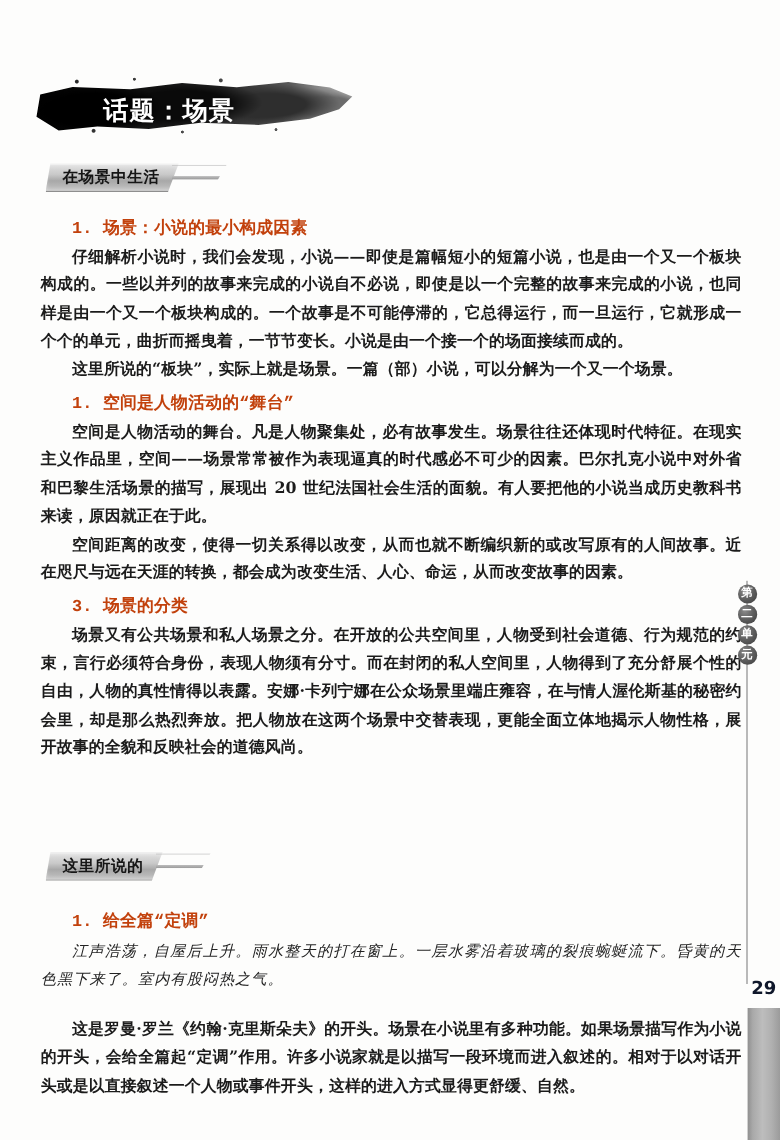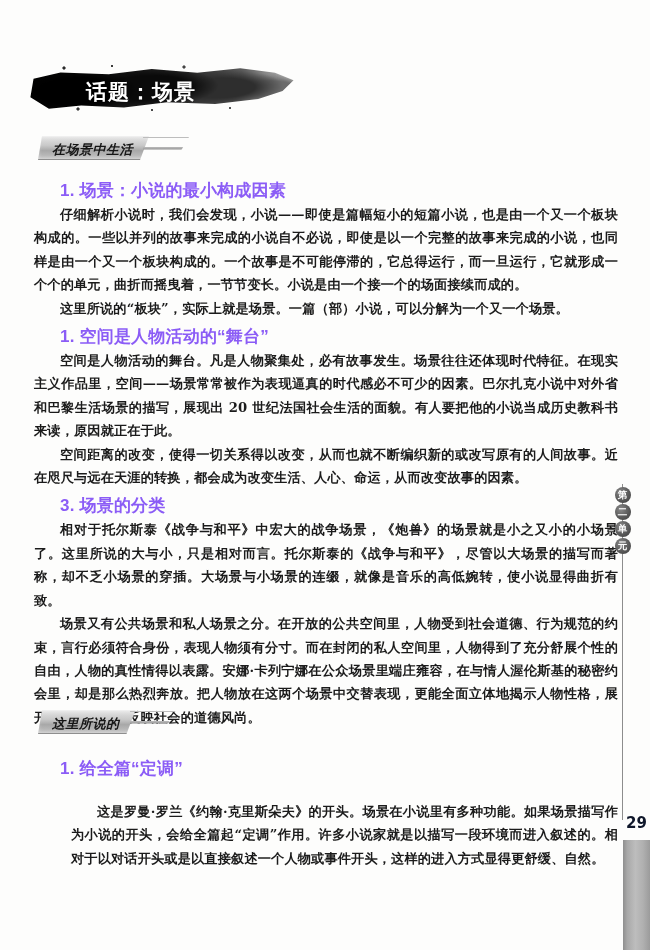--- a/index.html
+++ b/index.html
@@ -82,23 +82,22 @@
   }
   .ribbon {
     position: relative;
     height: 22px;
     padding: 0 16px 0 14px;
     background: linear-gradient(180deg, #e2e2e2 0%, #c9c9c9 38%, #a8a8a8 62%, #c4c4c4 100%);
     border-top: 1px solid #efefef;
     border-bottom: 1px solid #8e8e8e;
     clip-path: polygon(4px 0, 100% 0, calc(100% - 9px) 100%, 0 100%);
     display: flex;
-    align-items: flex-end;
+    align-items: center;
     box-shadow: inset 0 0 4px rgba(255,255,255,0.5);
-    font-style: italic;
   }
   .ribbon-label {
     font-family: "DejaVu Sans", "Liberation Sans", sans-serif;
     font-weight: bold;
     font-size: 13px;
     letter-spacing: 0.5px;
     color: #161616;
     white-space: nowrap;
   }
   .ribbon-tail {
@@ -120,27 +119,27 @@
   }
 
   
   .content {
     position: absolute;
     left: 34px;
     top: 0;
     width: 584px;
   }
   .sub-head {
-    font-family: Liberation Sans, sans-serif;
-    font-weight: bold;
-    font-size: 17px;
+    font-family: Liberation Mono, monospace;
+    font-weight: bold;
+    font-size: 14px;
     line-height: 22px;
     margin: 6px 0 1px 0;
     text-indent: 26px;
-    color: #8b5cf6;
+    color: #c2410c;
     letter-spacing: 0.2px;
   }
   p.body {
     font-size: 13.2px;
     line-height: 23.4px;
     margin: 0;
     text-indent: 26px;
     text-align: justify;
     text-justify: inter-ideograph;
     letter-spacing: 0.15px;
@@ -228,34 +227,34 @@
 </div>
 
 <div class="content" style="top:180px;">
   <div class="sub-head" style="margin-top:0;">1. 场景：小说的最小构成因素</div>
   <p class="body">仔细解析小说时，我们会发现，小说——即使是篇幅短小的短篇小说，也是由一个又一个板块构成的。一些以并列的故事来完成的小说自不必说，即使是以一个完整的故事来完成的小说，也同样是由一个又一个板块构成的。一个故事是不可能停滞的，它总得运行，而一旦运行，它就形成一个个的单元，曲折而摇曳着，一节节变长。小说是由一个接一个的场面接续而成的。</p>
   <p class="body">这里所说的“板块”，实际上就是场景。一篇（部）小说，可以分解为一个又一个场景。</p>
   <div class="sub-head">1. 空间是人物活动的“舞台”</div>
   <p class="body">空间是人物活动的舞台。凡是人物聚集处，必有故事发生。场景往往还体现时代特征。在现实主义作品里，空间——场景常常被作为表现逼真的时代感必不可少的因素。巴尔扎克小说中对外省和巴黎生活场景的描写，展现出 20 世纪法国社会生活的面貌。有人要把他的小说当成历史教科书来读，原因就正在于此。</p>
   <p class="body">空间距离的改变，使得一切关系得以改变，从而也就不断编织新的或改写原有的人间故事。近在咫尺与远在天涯的转换，都会成为改变生活、人心、命运，从而改变故事的因素。</p>
   <div class="sub-head">3. 场景的分类</div>
-  <p class="body">相对于托尔斯泰《战争与和平》中宏大的战争场景，《炮兽》的场景就是小之又小的小场景了。这里所说的大与小，只是相对而言。托尔斯泰的《战争与和平》，尽管以大场景的描写而著称，却不乏小场景的穿插。大场景与小场景的连缀，就像是音乐的高低婉转，使小说显得曲折有致。</p>
   <p class="body">场景又有公共场景和私人场景之分。在开放的公共空间里，人物受到社会道德、行为规范的约束，言行必须符合身份，表现人物须有分寸。而在封闭的私人空间里，人物得到了充分舒展个性的自由，人物的真性情得以表露。安娜·卡列宁娜在公众场景里端庄雍容，在与情人渥伦斯基的秘密约会里，却是那么热烈奔放。把人物放在这两个场景中交替表现，更能全面立体地揭示人物性格，展开故事的全貌和反映社会的道德风尚。</p>
 </div>
 
 <div class="section-banner" style="left:38px; top:711px;">
   <div class="ribbon">
     <span class="ribbon-label">这里所说的</span>
   </div>
   <div class="ribbon-tail"></div>
 </div>
 
 <div class="content" style="top:758px;">
   <div class="sub-head" style="margin-top:0;">1. 给全篇“定调”</div>
-  <p class="body" style="margin-top:20px;margin-left:37px;">这是罗曼·罗兰《约翰·克里斯朵夫》的开头。场景在小说里有多种功能。如果场景描写作为小说的开头，会给全篇起“定调”作用。许多小说家就是以描写一段环境而进入叙述的。相对于以对话开头或是以直接叙述一个人物或事件开头，这样的进入方式显得更舒缓、自然。</p>
+  <p class="quote">江声浩荡，自屋后上升。雨水整天的打在窗上。一层水雾沿着玻璃的裂痕蜿蜒流下。昏黄的天色黑下来了。室内有股闷热之气。</p>
+  <p class="body" style="margin-top:20px;">这是罗曼·罗兰《约翰·克里斯朵夫》的开头。场景在小说里有多种功能。如果场景描写作为小说的开头，会给全篇起“定调”作用。许多小说家就是以描写一段环境而进入叙述的。相对于以对话开头或是以直接叙述一个人物或事件开头，这样的进入方式显得更舒缓、自然。</p>
 </div>
 
 <div class="margin-rule"></div>
 <div class="unit-badges">
   <div class="badge">第</div>
   <div class="badge">二</div>
   <div class="badge">单</div>
   <div class="badge">元</div>
 </div>
 <div class="page-number">29</div>

